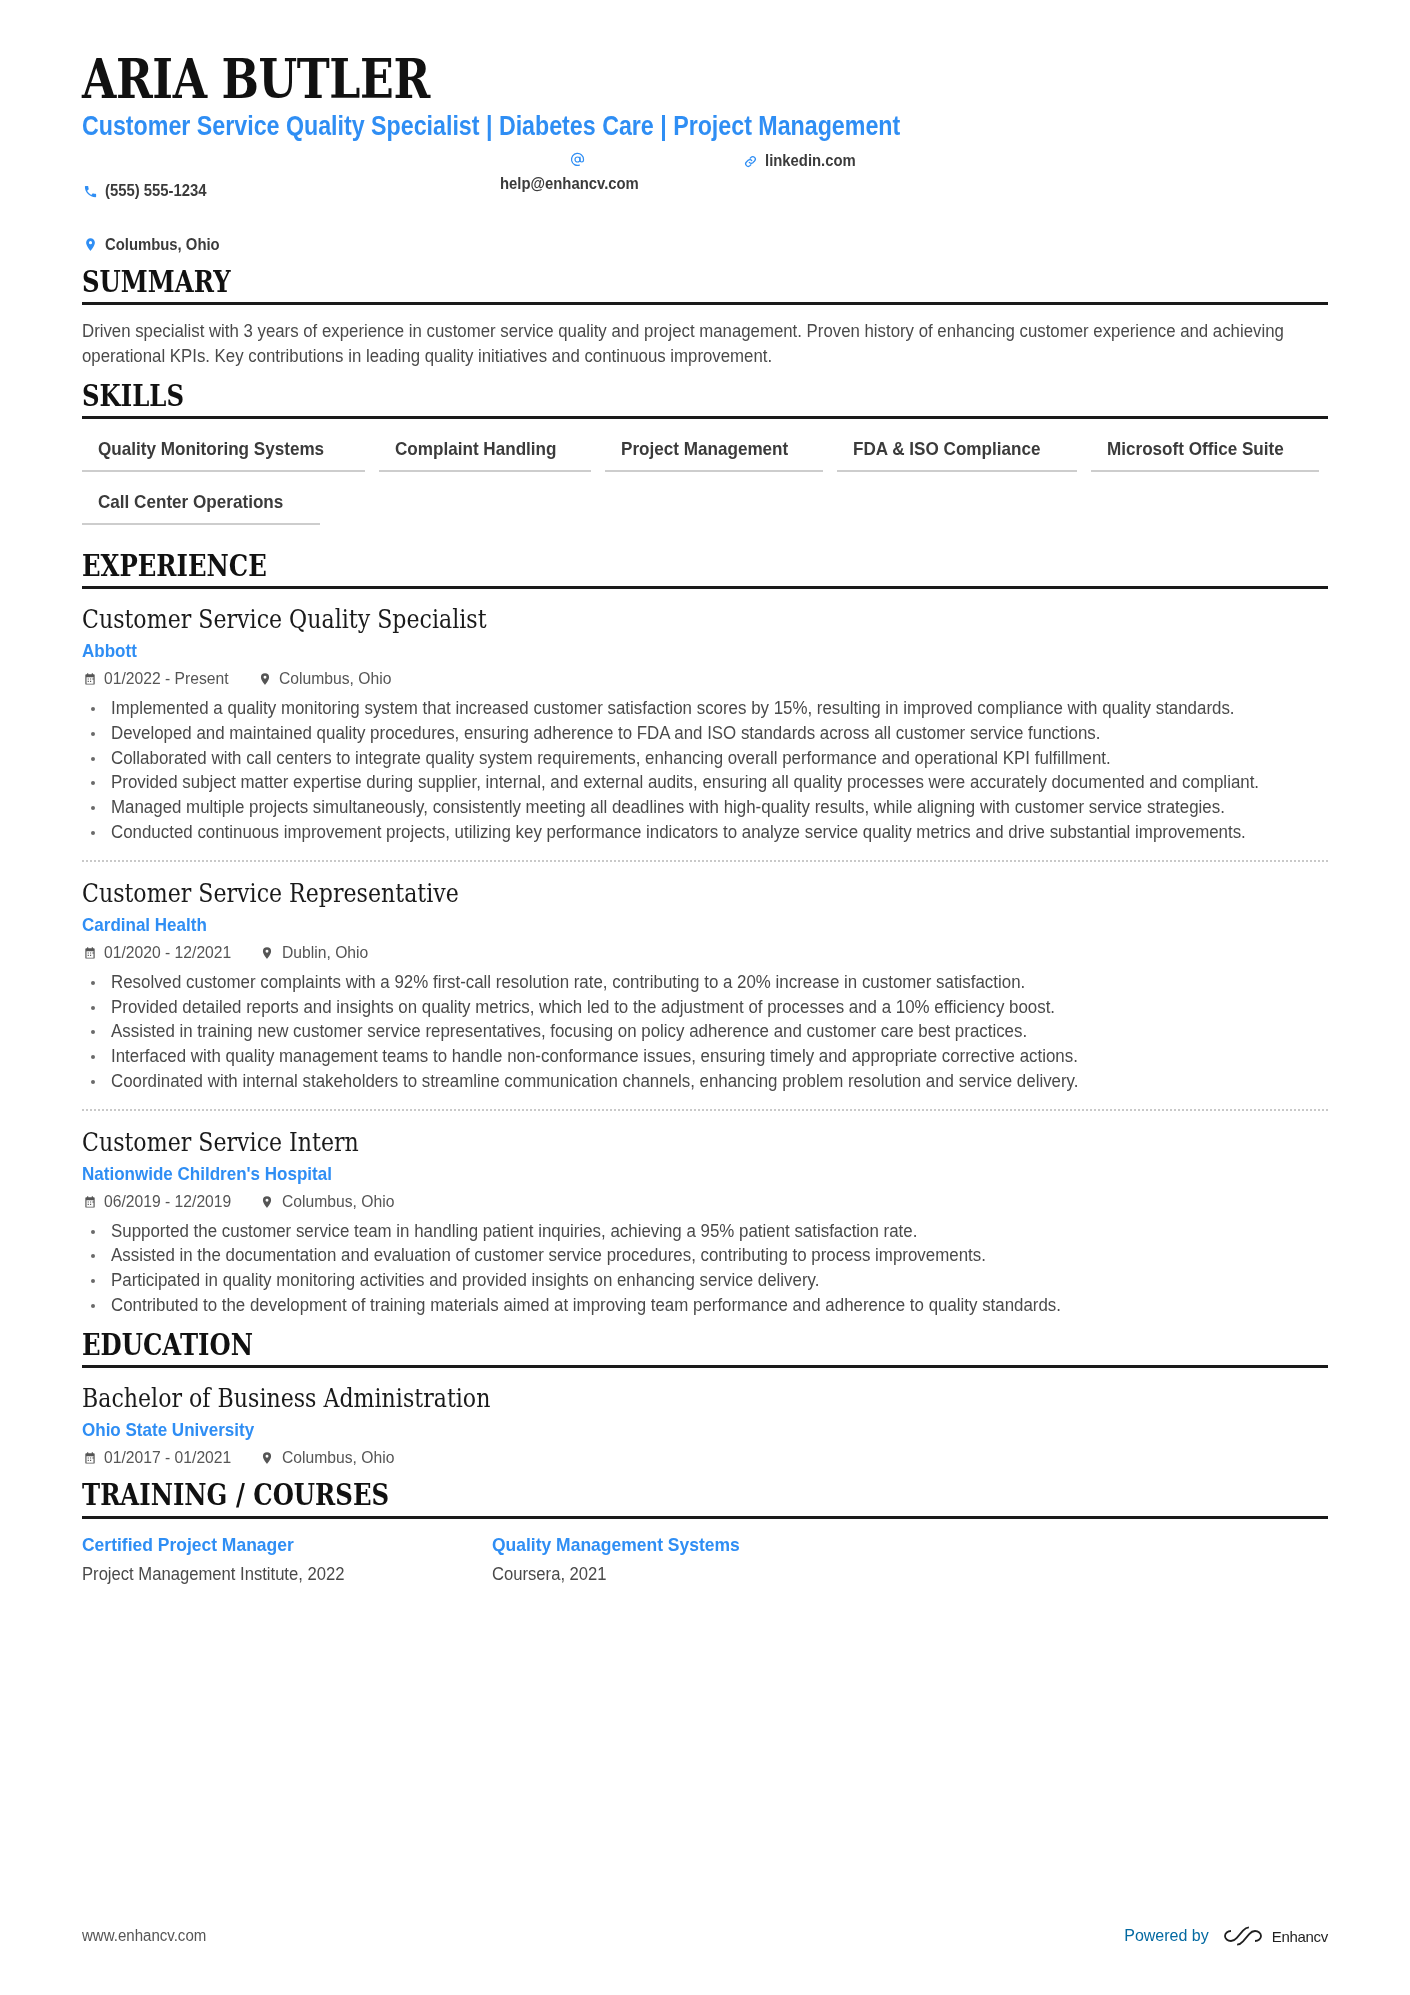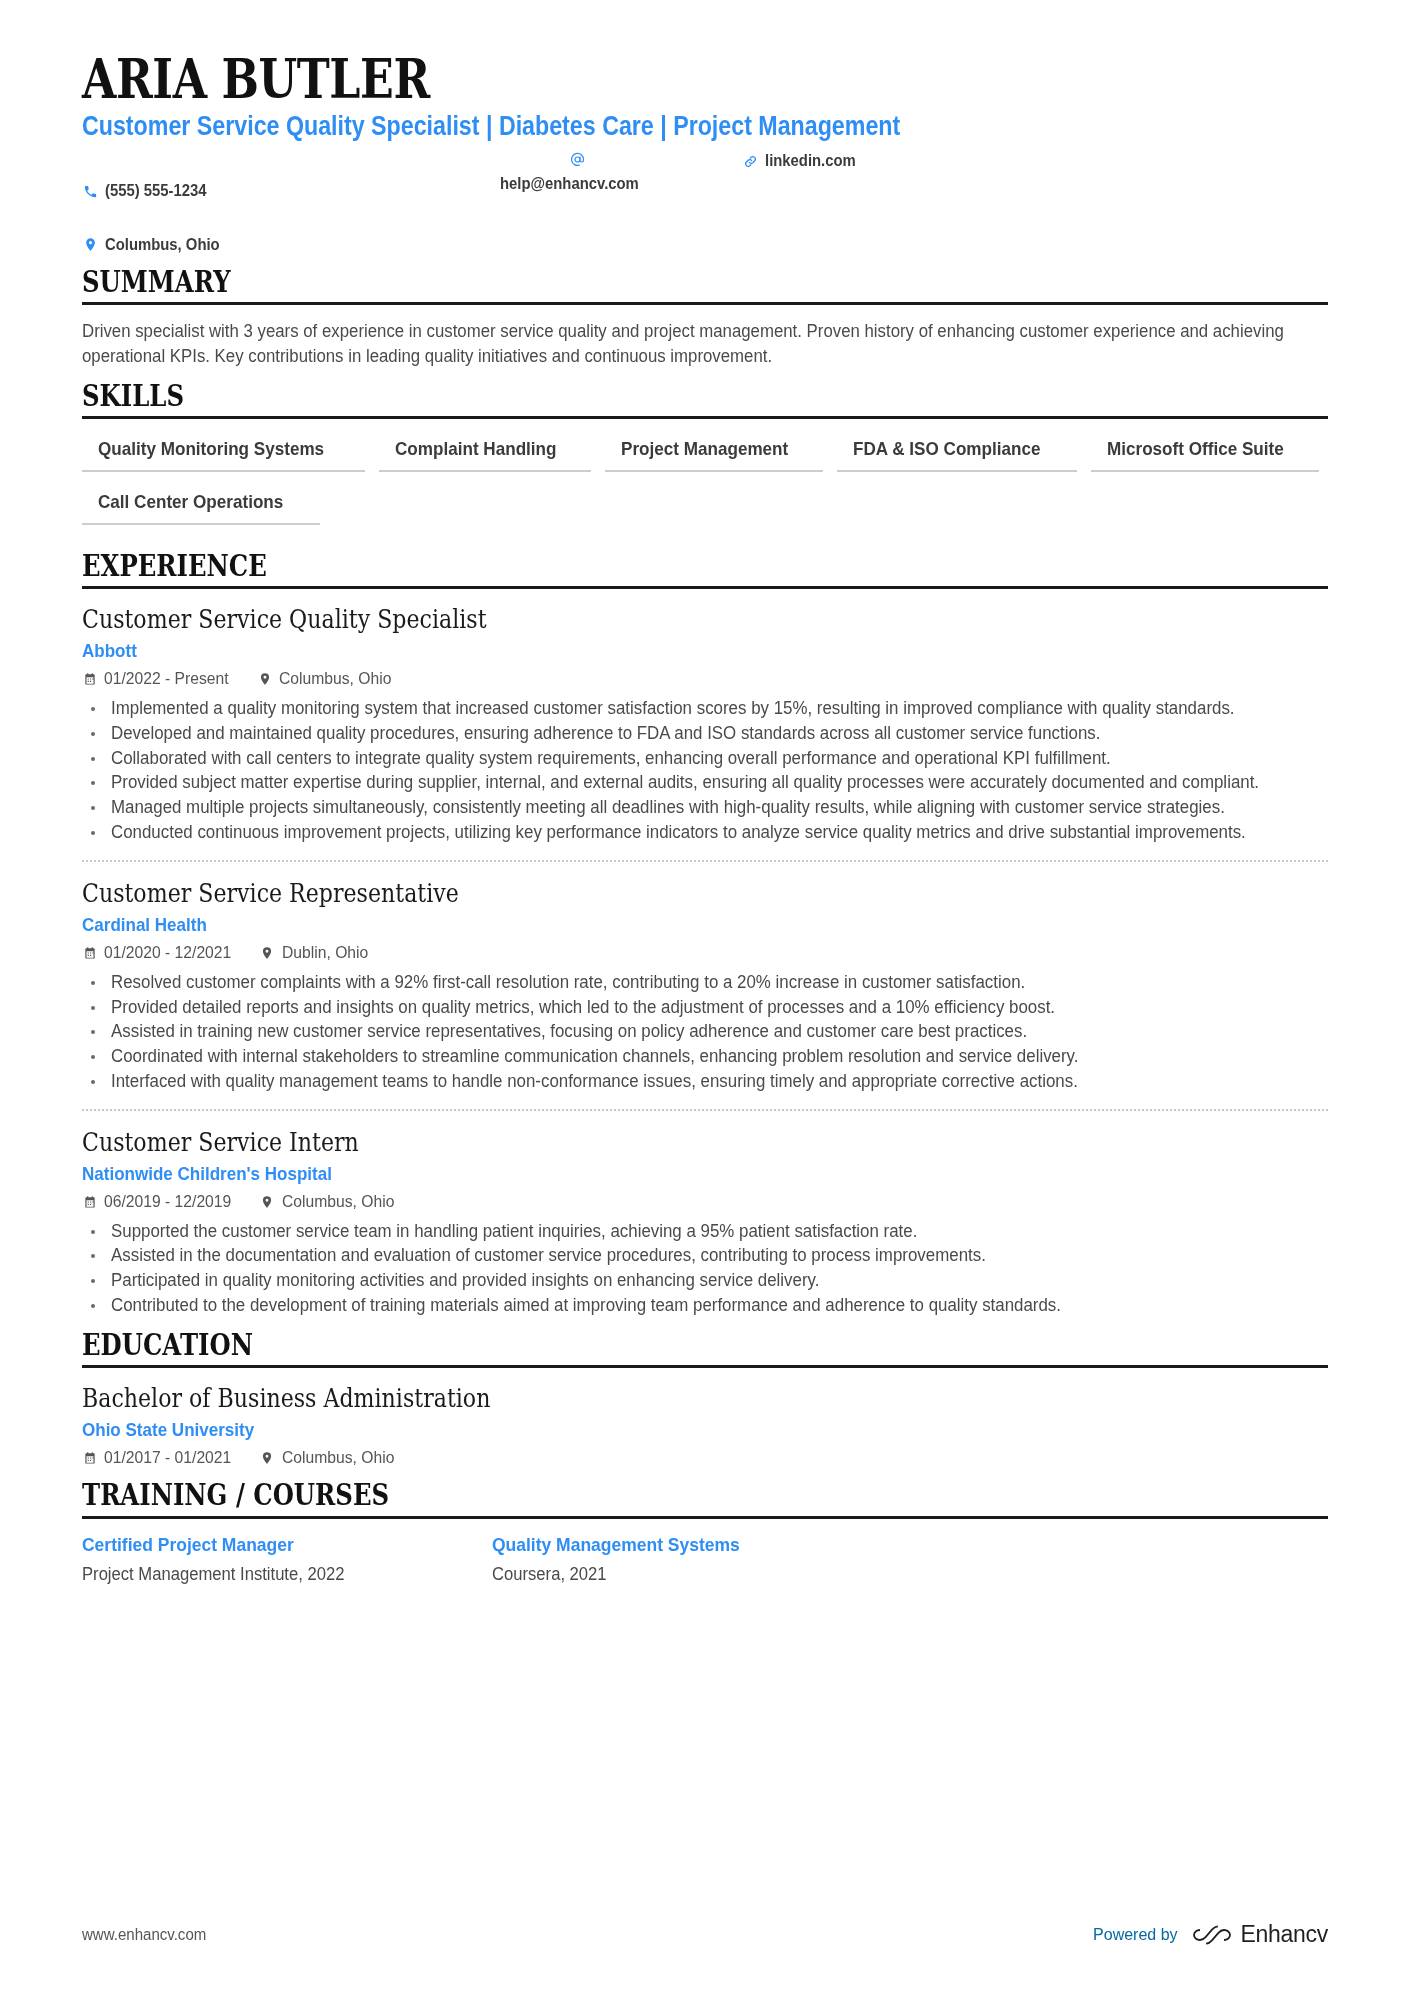--- a/index.html
+++ b/index.html
@@ -263,21 +263,21 @@
   .powered {
     font-size: 16px;
     color: #0369a1;
   }
   .brand-logo {
     display: flex;
     align-items: center;
     gap: 9px;
   }
   .brand-name {
-    font-size: 23px;
+    font-size: 15px;
     color: #1f1f1f;
     letter-spacing: -0.3px;
   }
 </style>
 </head>
 <body>
 
 <div class="page">
 
   <header>
@@ -420,24 +420,24 @@
         <li>
             <span class="btxt">Resolved customer complaints with a 92% first-call resolution rate, contributing to a 20% increase in customer satisfaction.</span>
           </li>
         <li>
             <span class="btxt">Provided detailed reports and insights on quality metrics, which led to the adjustment of processes and a 10% efficiency boost.</span>
           </li>
         <li>
             <span class="btxt">Assisted in training new customer service representatives, focusing on policy adherence and customer care best practices.</span>
           </li>
         <li>
+            <span class="btxt">Interfaced with quality management teams to handle non-conformance issues, ensuring timely and appropriate corrective actions.</span>
+          </li>
+        <li>
             <span class="btxt">Coordinated with internal stakeholders to streamline communication channels, enhancing problem resolution and service delivery.</span>
-          </li>
-        <li>
-            <span class="btxt">Interfaced with quality management teams to handle non-conformance issues, ensuring timely and appropriate corrective actions.</span>
           </li>
       </ul>
     </div>
 
     <div class="entry">
       <div class="entry-title">Customer Service Intern</div>
       <div class="entry-org">Nationwide Children's Hospital</div>
       <div class="entry-meta">
         <div class="meta-item">
           <span class="ico">

